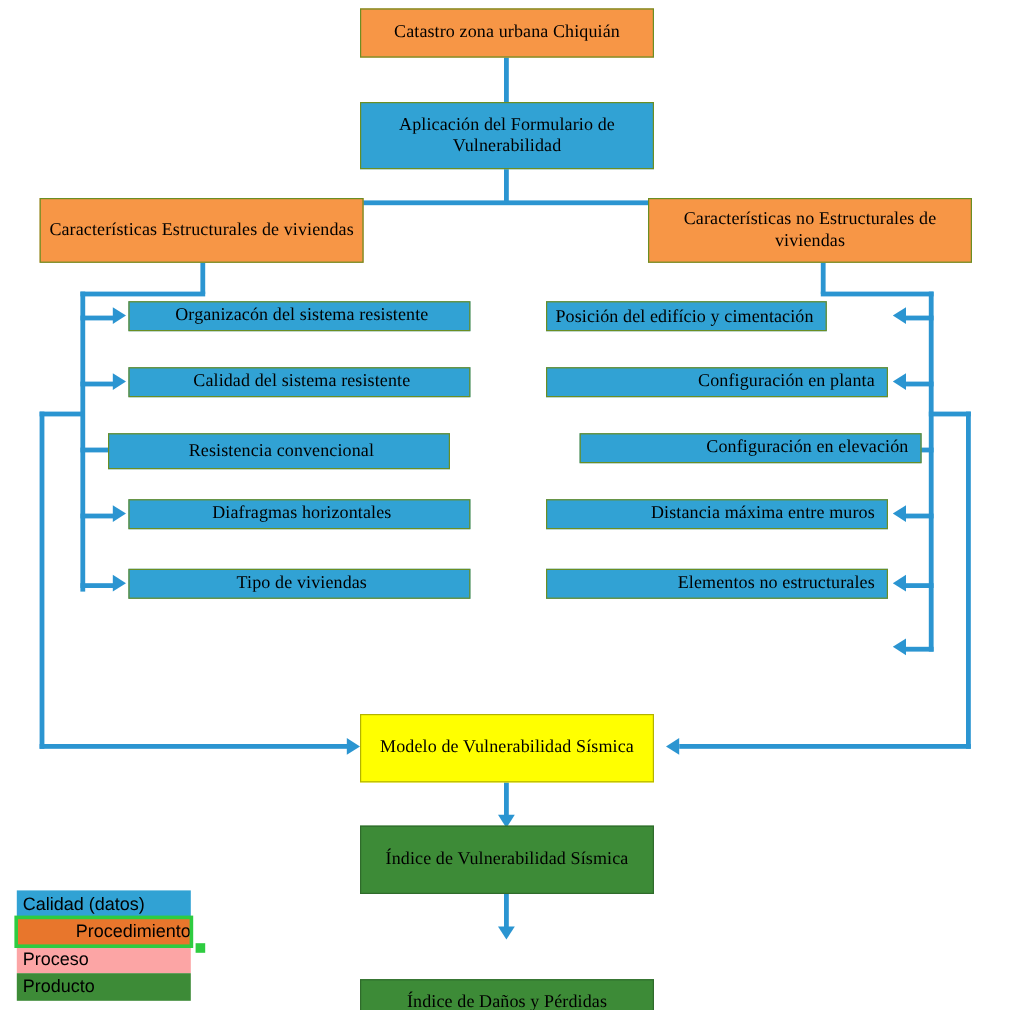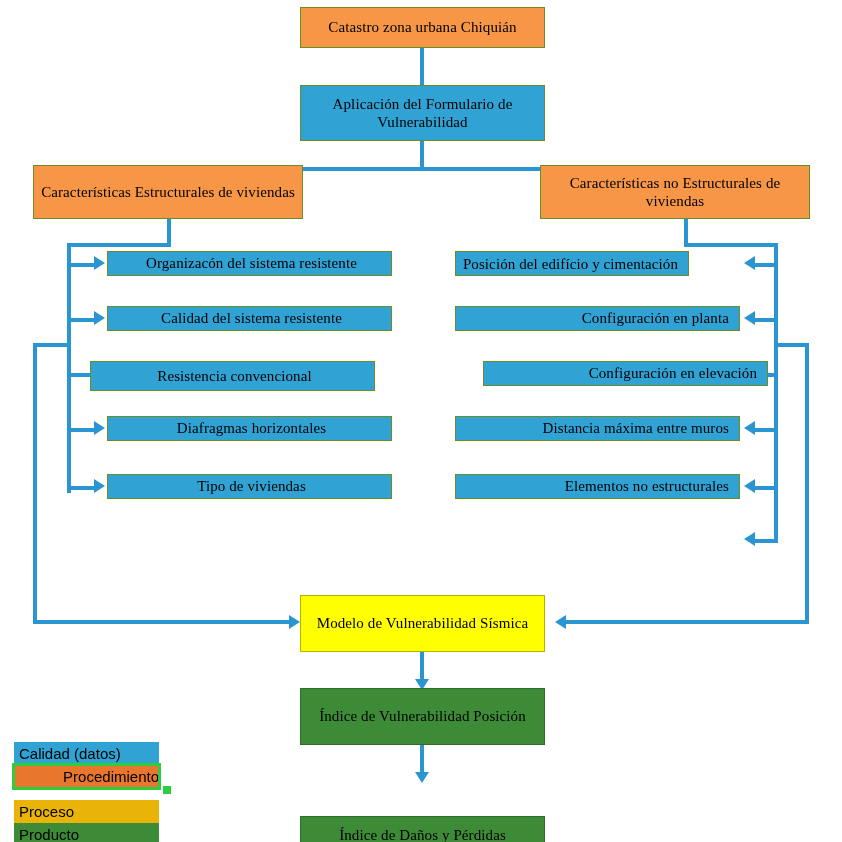--- a/index.html
+++ b/index.html
@@ -86,21 +86,21 @@
     height: 23px;
     display: flex;
     align-items: center;
     padding-left: 5px;
     box-sizing: border-box;
     font-size: 15px;
     color: #000000;
   }
   .legend-row.ingreso { background: #31A2D4; }
   .legend-row.procedimiento { background: #E8762C; justify-content: flex-end; }
-  .legend-row.proceso { background: #eab308; margin-top: 12px; }
+  .legend-row.proceso { background: #fca5a5; }
   .legend-row.producto { background: #3D8B37; }
 
   .legend-row.selected {
     outline: 3px solid #2ECC40;
     outline-offset: -1px;
     z-index: 3;
   }
   .sel-handle {
     position: absolute;
     width: 8px;
@@ -235,21 +235,21 @@
   <div class="node blue right-align" style="left:455px; top:474px; width:285px; height:25px;">
     <span>Elementos no estructurales</span>
   </div>
 
 
   <div class="node yellow" style="left:300px; top:595px; width:245px; height:57px;">
     <span>Modelo de Vulnerabilidad Sísmica</span>
   </div>
 
   <div class="node green" style="left:300px; top:688px; width:245px; height:57px;">
-    <span>Índice de Vulnerabilidad Posición</span>
+    <span>Índice de Vulnerabilidad Sísmica</span>
   </div>
 
   <div class="node green" style="left:300px; top:816px; width:245px; height:57px;">
     <span>Índice de Daños y Pérdidas Económicas</span>
   </div>
 
   <div id="legend">
     <div class="legend-row ingreso">
       <span>Calidad (datos)</span>
     </div>

